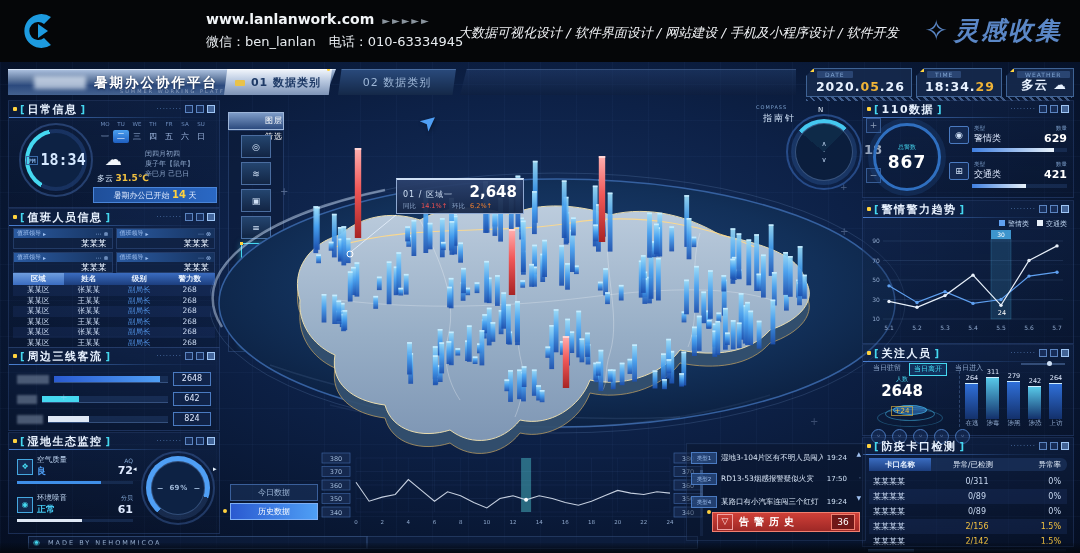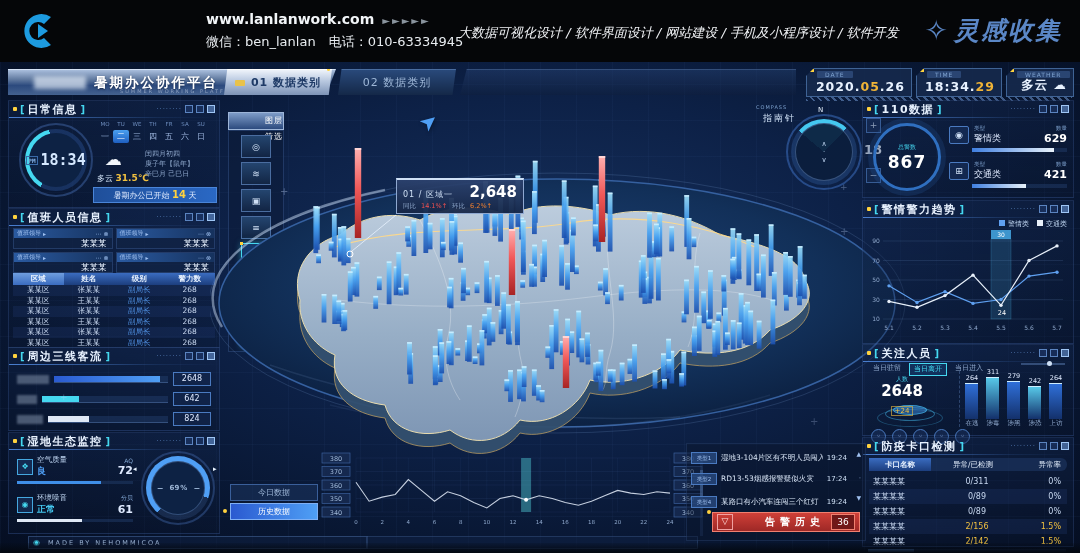--- a/index.html
+++ b/index.html
@@ -248,21 +248,21 @@
      background:rgba(40,74,128,.8);border:1px solid #4a7ac0;}
   .amsg{flex:1;font-size:7.5px;color:#d8e4f5;white-space:nowrap;overflow:hidden;}
   .atime{font-size:7px;color:#cfe0f5;}
   .aarr{position:absolute;right:4px;font-size:6px;color:#9fc0f0;}
   #alarm{position:absolute;left:712px;top:450px;width:148px;height:20px;
      background:linear-gradient(180deg,#d04038,#9e2826);border:1px solid #f08070;
      display:flex;align-items:center;gap:6px;padding:0 4px;box-sizing:border-box;}
   #alarm::before{content:"";position:absolute;left:-6px;top:-3px;width:4px;height:4px;background:#ffd23e;border-radius:50%;}
   #alarm .aic{width:14px;height:14px;border:1px solid #f0a0a0;color:#ffe0e0;font-size:9px;
      text-align:center;line-height:13px;}
-  #alarm .atx{flex:1;text-align:right;font-size:10px;font-weight:bold;color:#fff;letter-spacing:5px;}
+  #alarm .atx{flex:1;text-align:left;font-size:10px;font-weight:bold;color:#fff;letter-spacing:5px;}
   #alarm .abadge{width:22px;height:14px;line-height:14px;text-align:center;background:#701818;
      border:1px solid #f08070;font-size:9px;color:#fff;}
   #vscroll{position:absolute;left:700px;top:390px;width:3px;height:84px;background:rgba(70,110,180,.25);}
   #vscroll i{position:absolute;top:18px;left:0;width:3px;height:26px;background:rgba(120,170,240,.6);}
   .decoplus{position:absolute;color:rgba(190,215,255,.35);font-size:9px;}
   #bottomline{position:absolute;left:0;top:481px;width:1080px;height:10px;background:linear-gradient(180deg,rgba(5,12,26,.2),#030810);}
   svg text{font-family:"DejaVu Sans","Liberation Sans",sans-serif;}
 </style>
 </head>
 <body>
@@ -1367,21 +1367,21 @@
       </div>
     <div id="alerts">
       <div class="arow" style="top:6px;">
           <span class="atag">类型1</span>
           <span class="amsg">湿地3-104片区有不明人员闯入</span>
           <span class="atime">19:24</span>
         </div>
       <div class="arow" style="top:27px;">
           <span class="atag">类型2</span>
           <span class="amsg">RD13-53烟感报警疑似火灾</span>
-          <span class="atime">17:24</span>
+          <span class="atime">17:50</span>
         </div>
       <div class="arow" style="top:50px;">
           <span class="atag">类型4</span>
           <span class="amsg">某路口有小汽车连闯三个红灯</span>
           <span class="atime">19:24</span>
         </div>
       <div class="aarr" style="top:6px;">▲</div>
       <div class="aarr" style="top:30px;">·</div>
       <div class="aarr" style="top:50px;">▼</div>
     </div>

